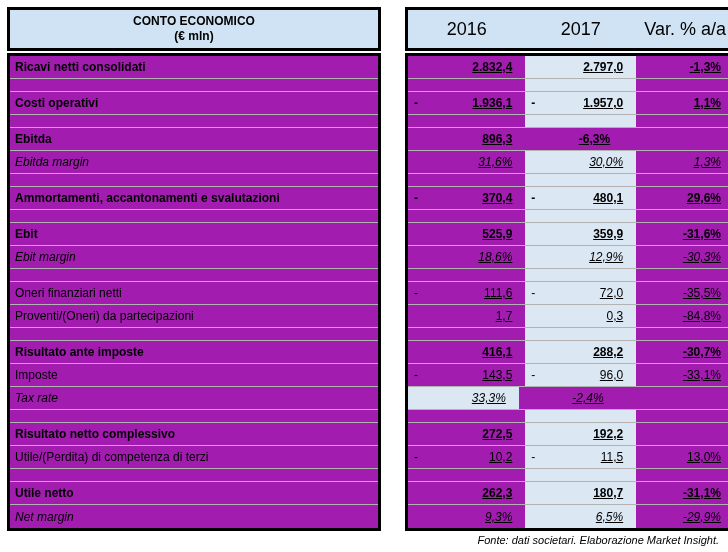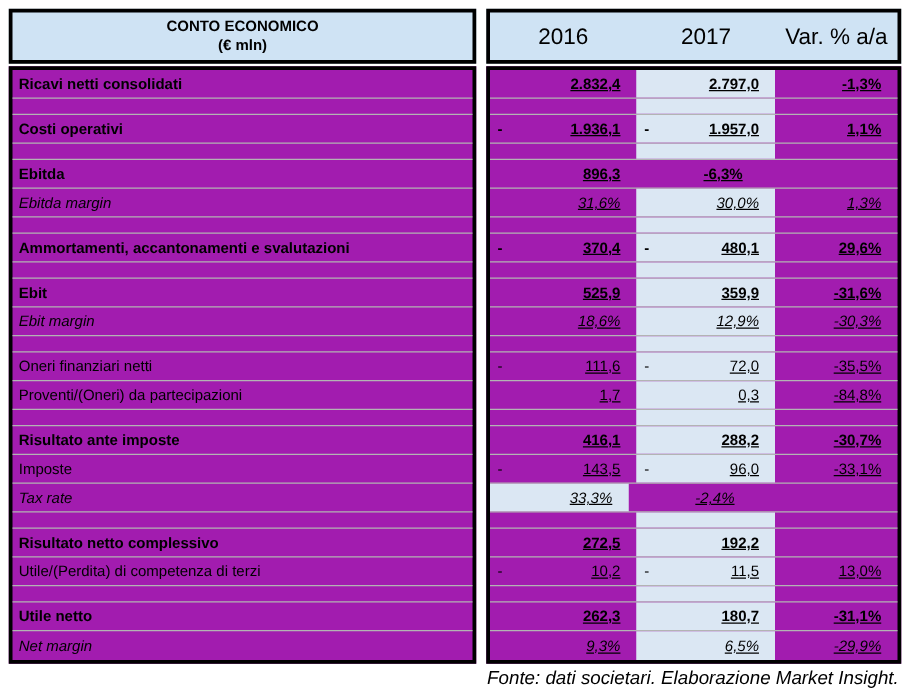--- a/index.html
+++ b/index.html
@@ -8,21 +8,21 @@
     --border_color:#000000;
     --grid_color:#b3b3b3;
   }
   html,body{margin:0;padding:0;background:#fff;}
   body{
     width:728px;height:552px;box-sizing:border-box;
     font-family:"Liberation Sans",sans-serif;color:#000;
     overflow:hidden;
   }
   .page{padding:7px 7px 0 7px;box-sizing:border-box;}
-  .tables{display:flex;gap:8px;align-items:flex-start;}
+  .tables{display:flex;gap:24px;align-items:flex-start;}
   .ltable{width:374px;box-sizing:border-box;flex:none;}
   .rtable{width:332px;box-sizing:border-box;flex:none;}
   .hdr-box{
     border:3px solid var(--border_color);box-sizing:border-box;
     height:44px;background:var(--header_bg);
     display:flex;margin-bottom:2px;
   }
   .lheader{flex-direction:column;justify-content:center;align-items:center;}
   .lheader .t1,.lheader .t2{font-weight:bold;font-size:12px;line-height:15px;text-align:center;}
   .rheader{flex-direction:row;}
@@ -38,21 +38,21 @@
   .row.italic{font-style:italic;}
   .label{padding-left:5px;white-space:nowrap;overflow:hidden;}
   .cell{height:100%;display:flex;align-items:center;box-sizing:border-box;}
   .c1{width:36%;}
   .c2{width:34%;}
   .c3{width:30%;}
   .cell.blue{background:var(--col2017_bg);}
   .cell .sign{padding-left:6px;}
   .cell .num{margin-left:auto;padding-right:13px;white-space:nowrap;text-decoration:underline;}
   .footer{
-    text-align:right;font-style:italic;font-size:15px;
+    text-align:right;font-style:italic;font-size:11px;
     padding:3px 2px 0 0;
   }
 </style>
 </head>
 <body>
 
 <div class="page">
   <div class="tables">
 
     <div class="ltable">

